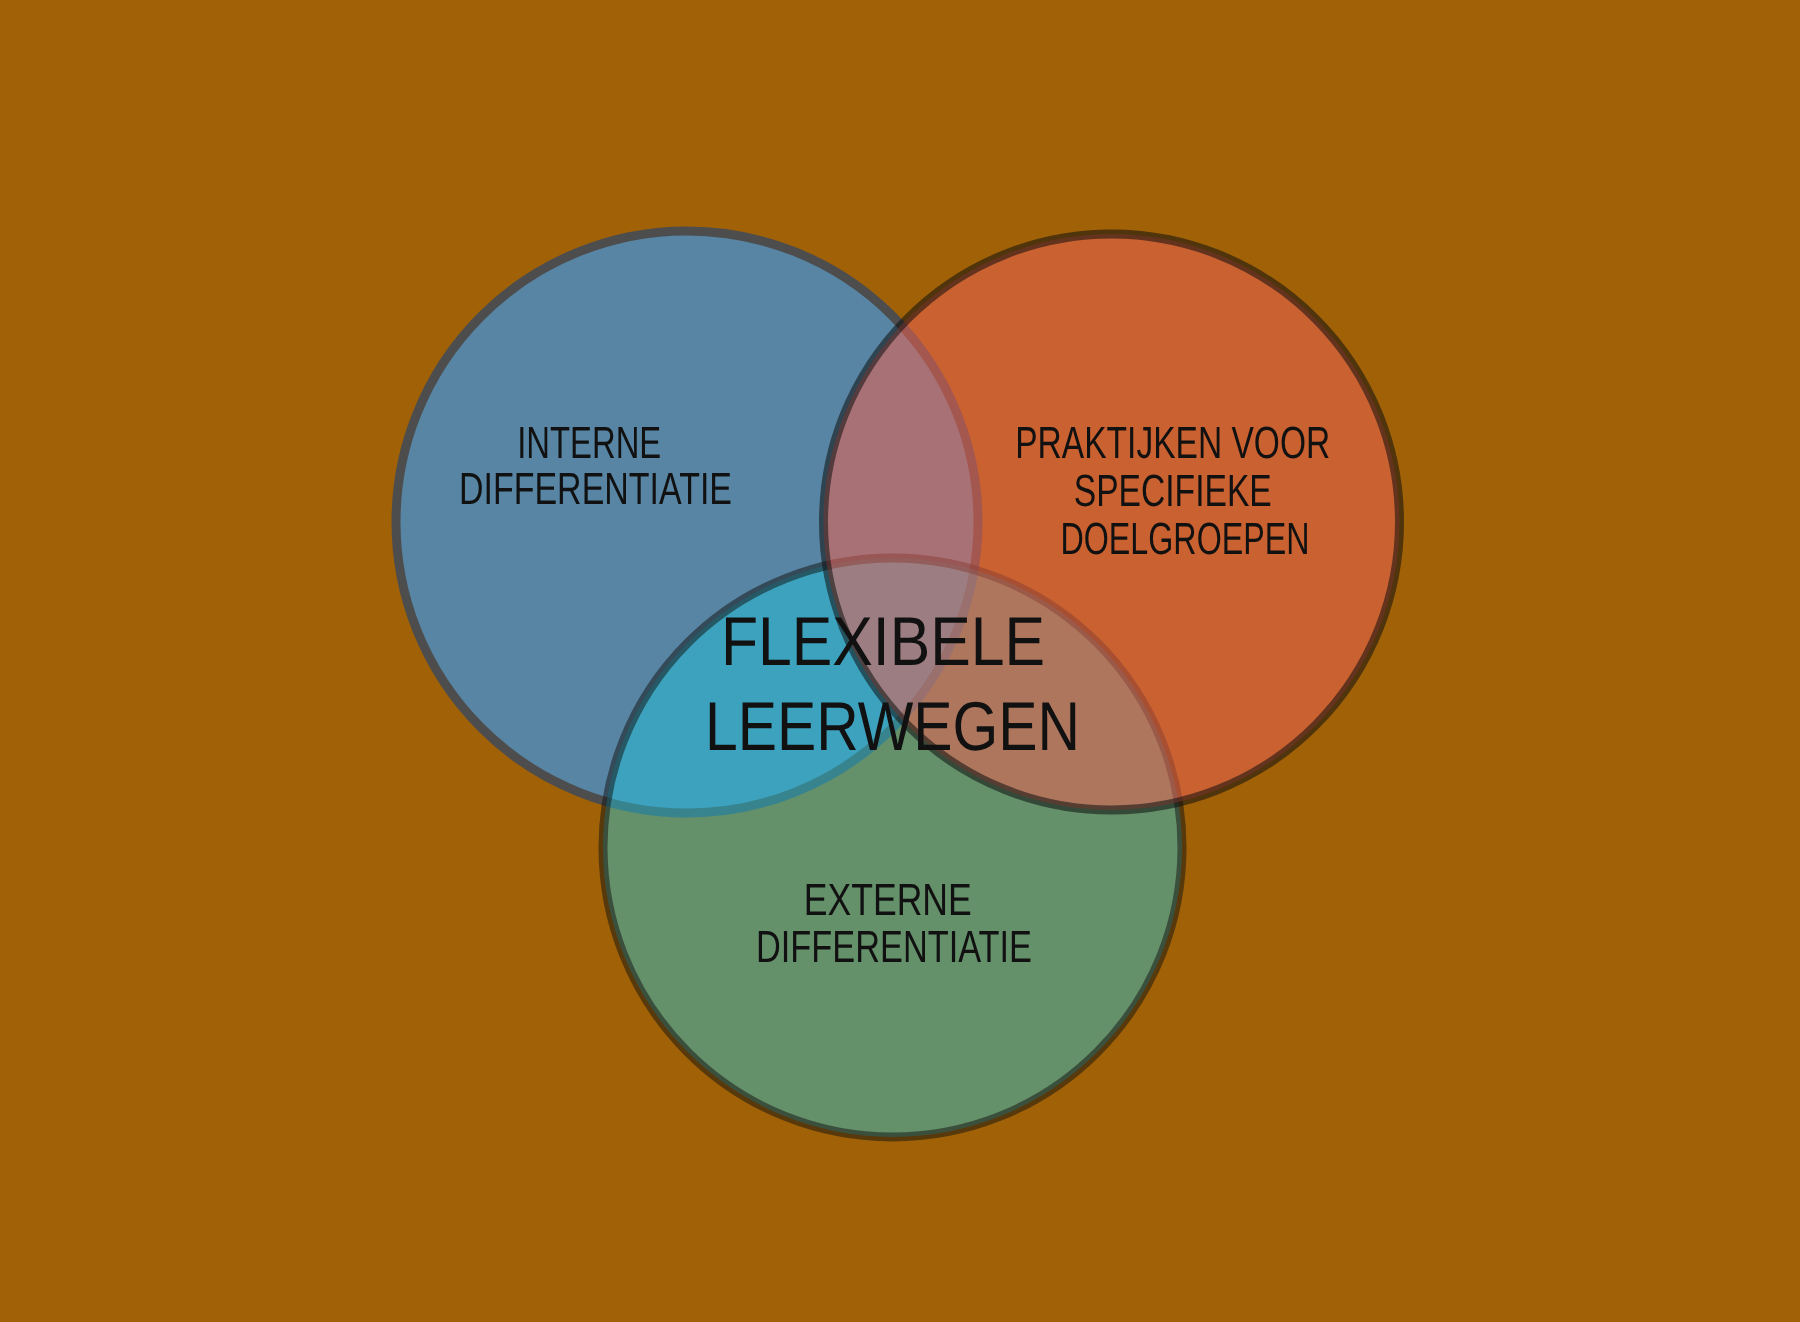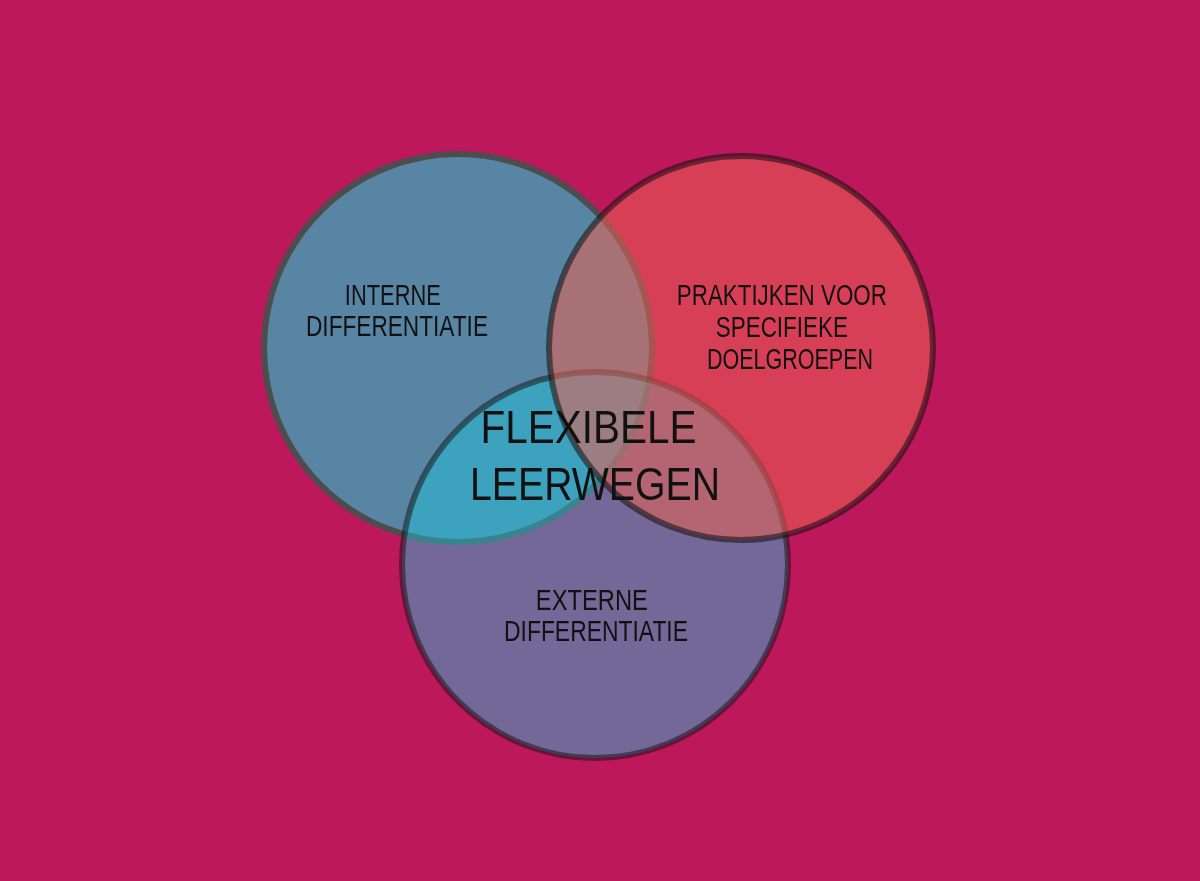--- a/index.html
+++ b/index.html
@@ -4,21 +4,21 @@
 <style>
   html, body {
     margin: 0;
     padding: 0;
     background: #ffffff;
   }
   .stage {
     position: relative;
     width: 1200px;
     height: 881px;
-    background: #be185d;
+    background: #a16207;
     overflow: hidden;
     font-family: "Liberation Sans", sans-serif;
   }
   svg { display: block; }
   .venn-label {
     font-family: "Liberation Sans", sans-serif;
     font-weight: 400;
   }
   .label-small { font-size: 30px; }
   .label-large { font-size: 46px; }

